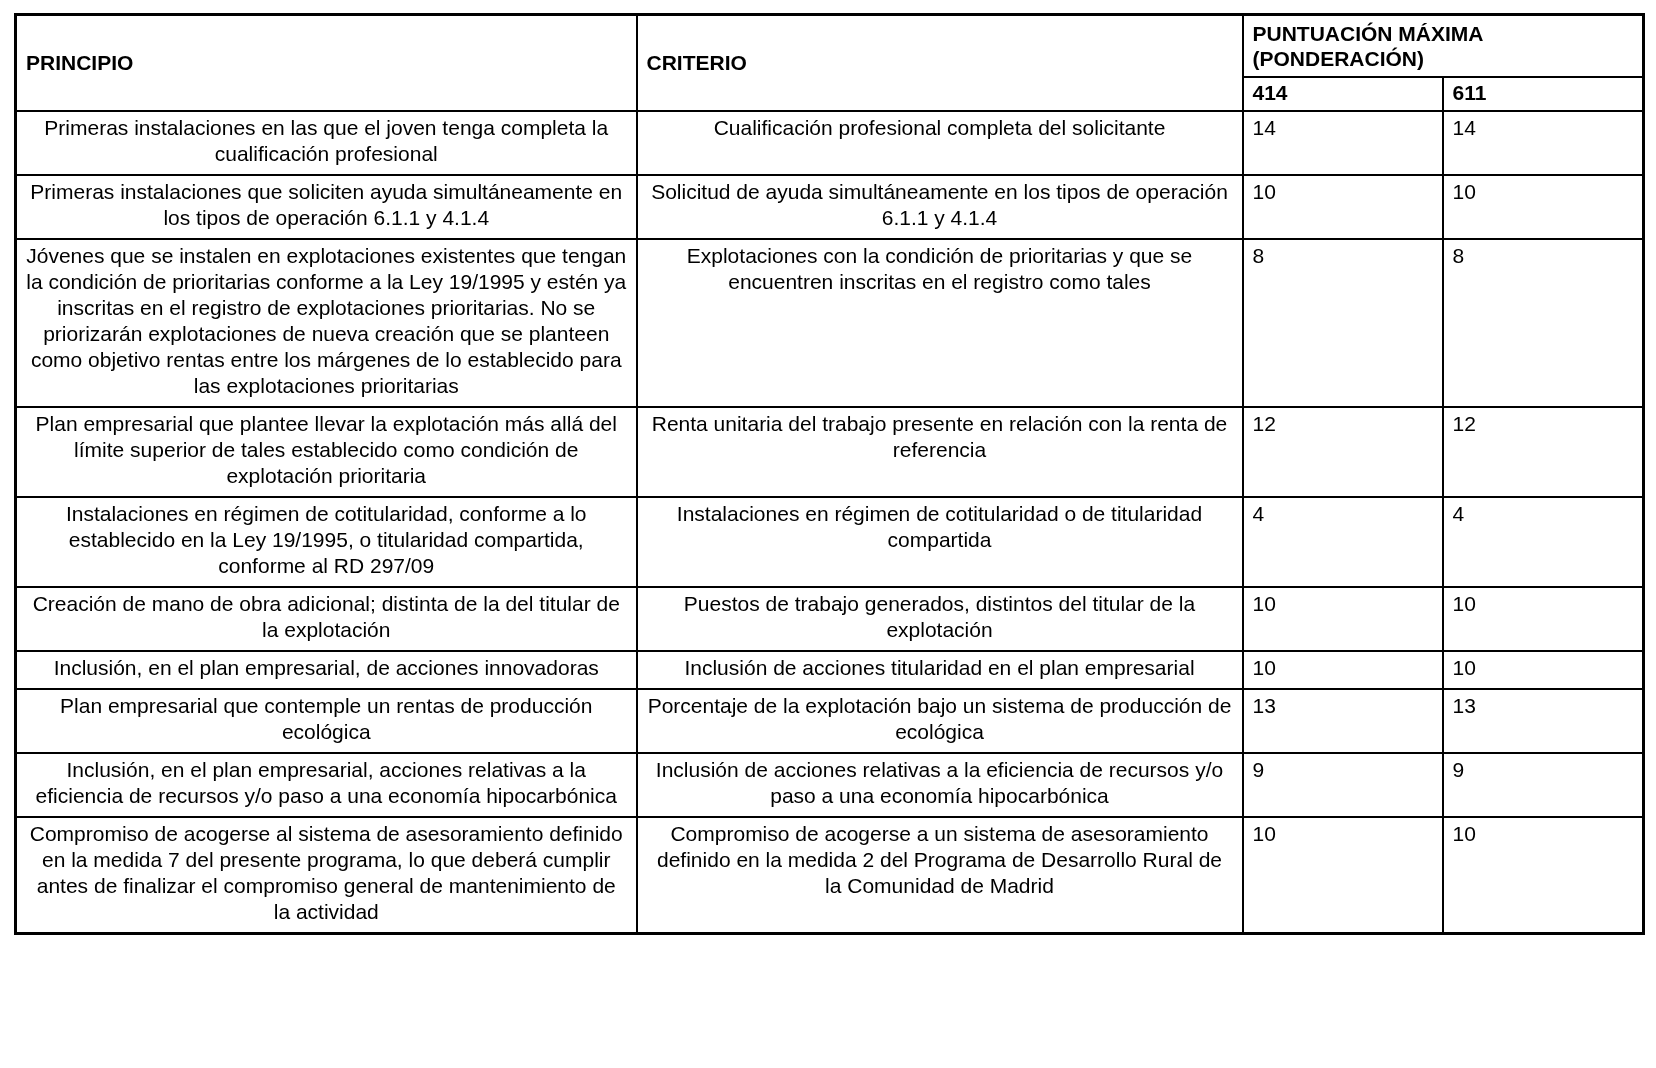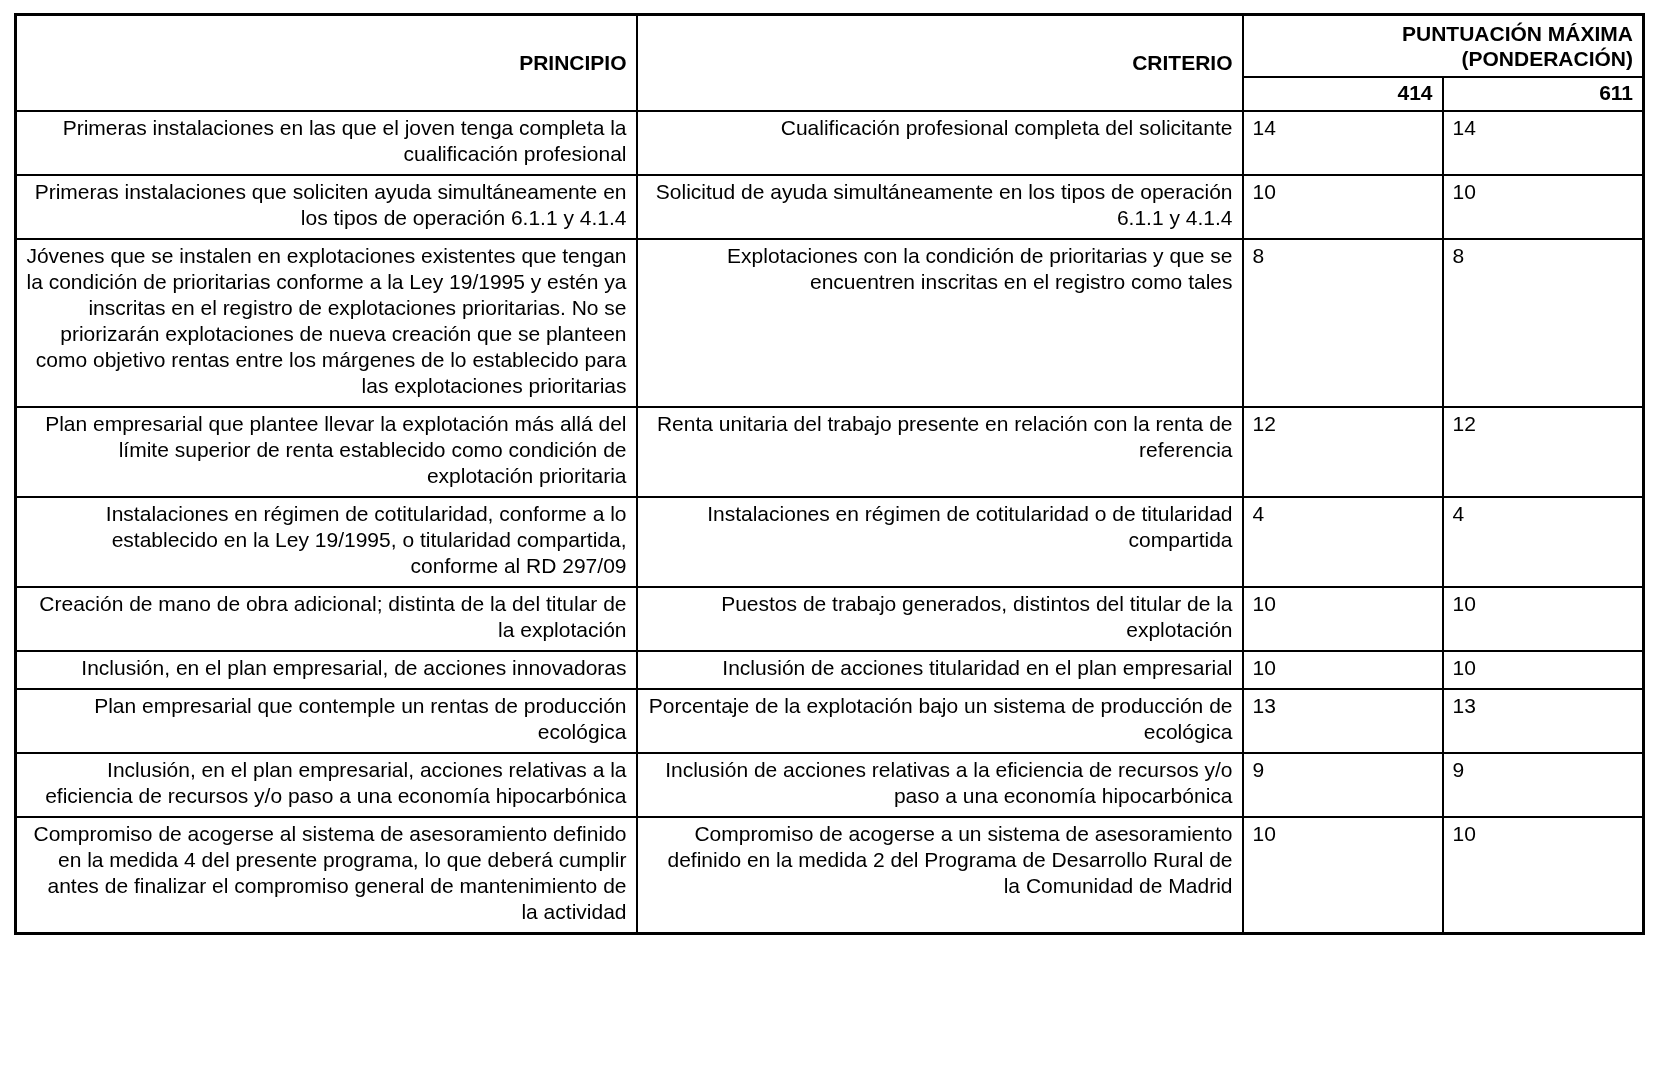--- a/index.html
+++ b/index.html
@@ -26,28 +26,28 @@
   .criteria-table td {
     border: 2px solid #000000;
     font-size: 21px;
     line-height: 26px;
     padding: 3px 9px 7px 9px;
     box-sizing: border-box;
     overflow: hidden;
   }
   .criteria-table th {
     font-weight: bold;
-    text-align: right;
+    text-align: left;
     vertical-align: middle;
     padding-top: 5px;
     padding-bottom: 5px;
   }
   .criteria-table td {
     vertical-align: top;
-    text-align: right;
+    text-align: center;
   }
   .criteria-table td.score {
     text-align: left;
   }
   th.points-header {
     line-height: 25px;
   }
   th.sub-col {
     padding-top: 2px;
     padding-bottom: 4px;
@@ -88,21 +88,21 @@
         <td class="score">10</td>
         <td class="score">10</td>
       </tr>
       <tr>
         <td>Jóvenes que se instalen en explotaciones existentes que tengan la condición de prioritarias conforme a la Ley 19/1995 y estén ya inscritas en el registro de explotaciones prioritarias. No se priorizarán explotaciones de nueva creación que se planteen como objetivo rentas entre los márgenes de lo establecido para las explotaciones prioritarias</td>
         <td>Explotaciones con la condición de prioritarias y que se encuentren inscritas en el registro como tales</td>
         <td class="score">8</td>
         <td class="score">8</td>
       </tr>
       <tr>
-        <td>Plan empresarial que plantee llevar la explotación más allá del límite superior de renta establecido como condición de explotación prioritaria</td>
+        <td>Plan empresarial que plantee llevar la explotación más allá del límite superior de tales establecido como condición de explotación prioritaria</td>
         <td>Renta unitaria del trabajo presente en relación con la renta de referencia</td>
         <td class="score">12</td>
         <td class="score">12</td>
       </tr>
       <tr>
         <td>Instalaciones en régimen de cotitularidad, conforme a lo establecido en la Ley 19/1995, o titularidad compartida, conforme al RD 297/09</td>
         <td>Instalaciones en régimen de cotitularidad o de titularidad compartida</td>
         <td class="score">4</td>
         <td class="score">4</td>
       </tr>
@@ -124,20 +124,20 @@
         <td class="score">13</td>
         <td class="score">13</td>
       </tr>
       <tr>
         <td>Inclusión, en el plan empresarial, acciones relativas a la eficiencia de recursos y/o paso a una economía hipocarbónica</td>
         <td>Inclusión de acciones relativas a la eficiencia de recursos y/o paso a una economía hipocarbónica</td>
         <td class="score">9</td>
         <td class="score">9</td>
       </tr>
       <tr>
-        <td>Compromiso de acogerse al sistema de asesoramiento definido en la medida 4 del presente programa, lo que deberá cumplir antes de finalizar el compromiso general de mantenimiento de la actividad</td>
+        <td>Compromiso de acogerse al sistema de asesoramiento definido en la medida 7 del presente programa, lo que deberá cumplir antes de finalizar el compromiso general de mantenimiento de la actividad</td>
         <td>Compromiso de acogerse a un sistema de asesoramiento definido en la medida 2 del Programa de Desarrollo Rural de la Comunidad de Madrid</td>
         <td class="score">10</td>
         <td class="score">10</td>
       </tr>
     </tbody>
   </table>
 </div>
 
 </body></html>

